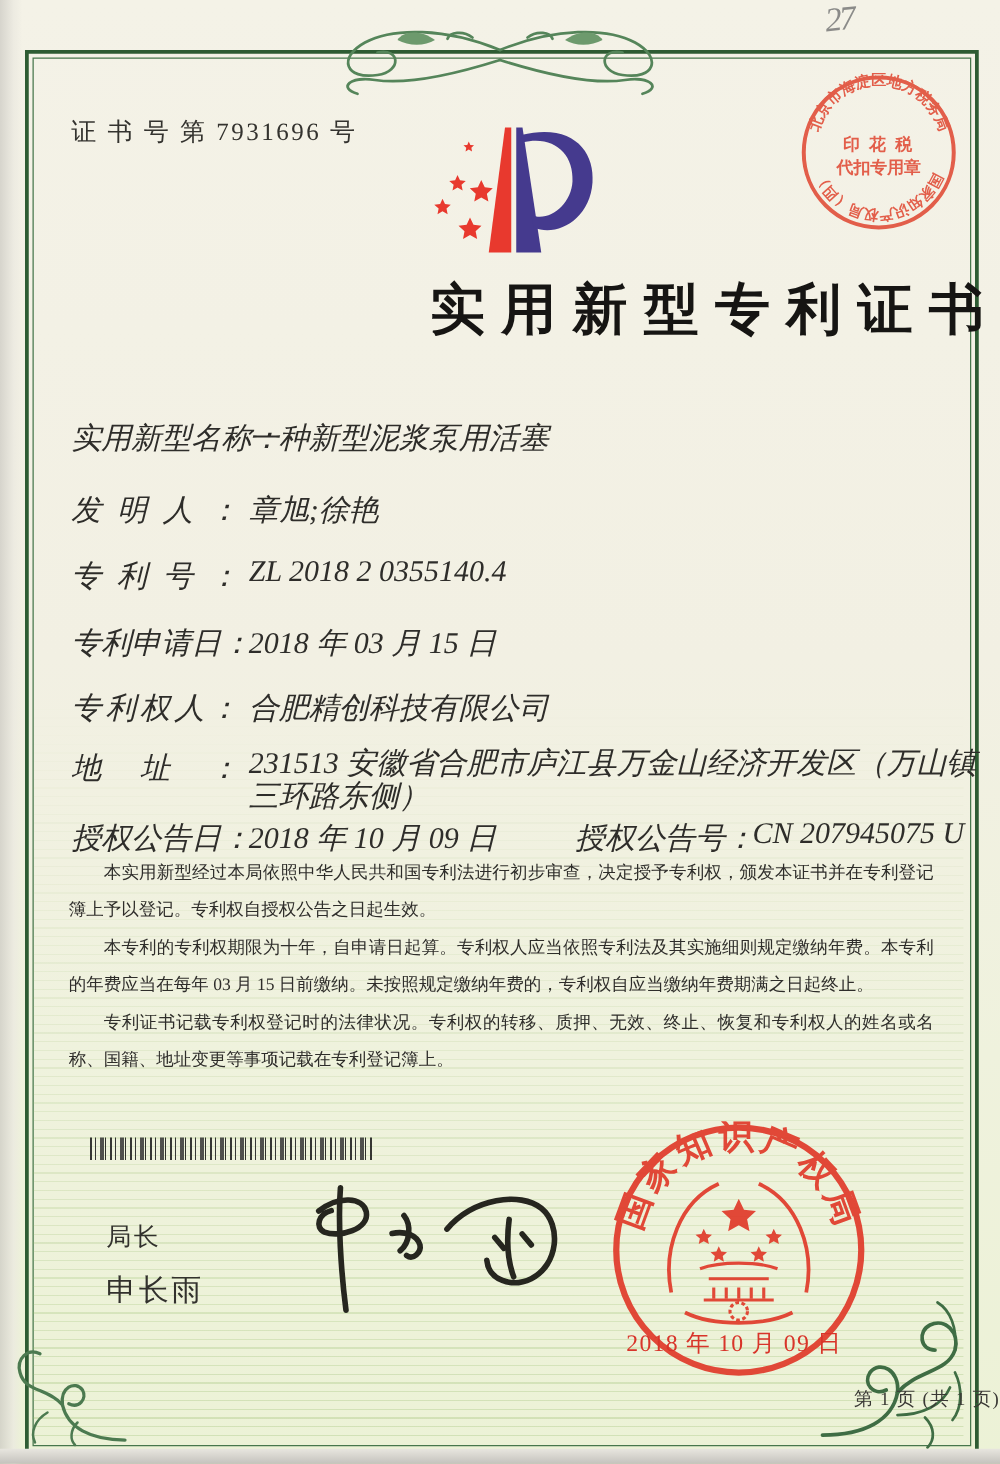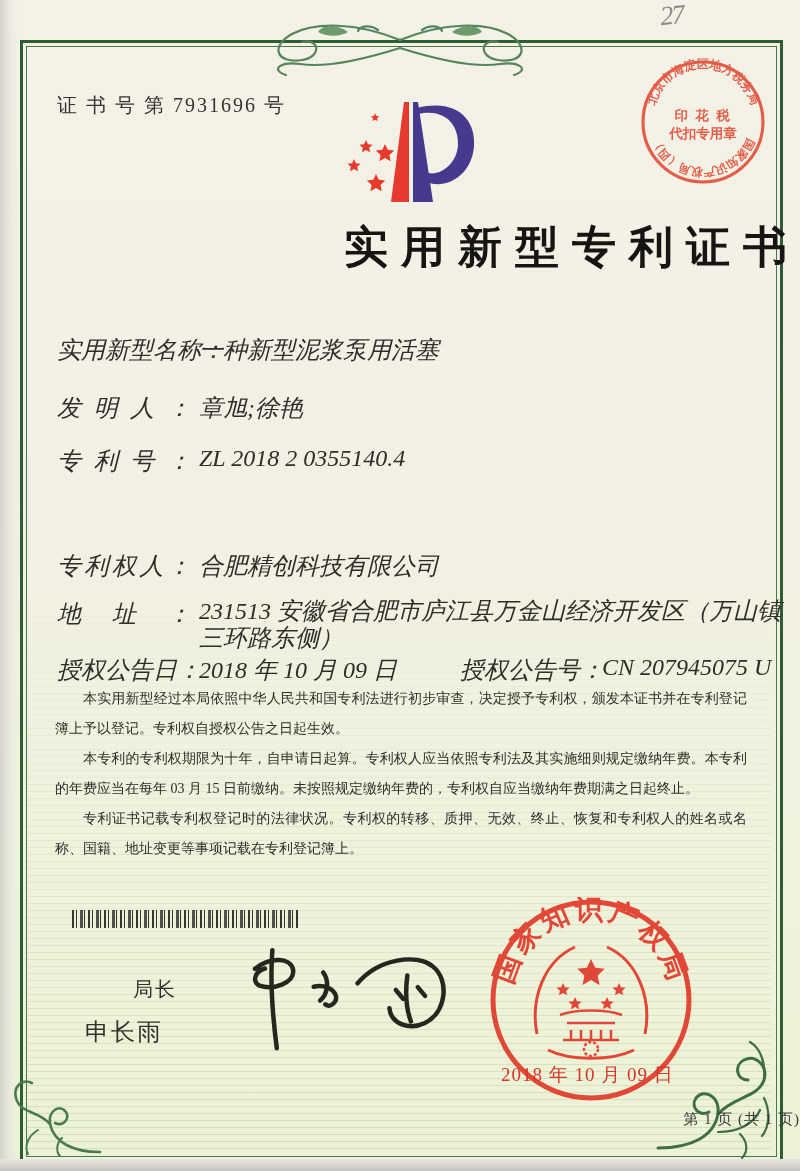--- a/index.html
+++ b/index.html
@@ -26,21 +26,21 @@
   .field-row{position:absolute;left:57px;font-size:24px;color:#2e2d2a;white-space:nowrap;font-style:italic;}
   .label{display:inline-block;width:134px;text-align:justify;text-align-last:justify;vertical-align:top;}
   .value{margin-left:8px;}
   .value.multiline{display:inline-block;white-space:pre-line;line-height:27px;vertical-align:top;}
   .body-text{position:absolute;left:55px;top:684px;width:692px;font-size:14px;line-height:30px;
         color:#2e2d2a;text-align:justify;}
   .body-text p{margin:0;text-indent:2em;}
   .barcode{position:absolute;left:72px;top:910px;width:226px;height:18px;opacity:.88;
         background:repeating-linear-gradient(90deg,#1d1d1d 0 2px,transparent 2px 4px,#1d1d1d 4px 5px,
         transparent 5px 8px,#3a3a3a 8px 11px,transparent 11px 12px,#141414 12px 13px,transparent 13px 16px);}
-  .sign-title{position:absolute;left:85px;top:976px;font-size:20px;color:#32312d;letter-spacing:2px;margin-left:48px;}
+  .sign-title{position:absolute;left:85px;top:976px;font-size:20px;color:#32312d;letter-spacing:2px;}
   .sign-name{position:absolute;left:85px;top:1016px;font-size:24px;color:#32312d;letter-spacing:2px;}
   .signature{position:absolute;left:212px;top:942px;transform:rotate(-2deg);}
   .seal{position:absolute;left:488px;top:897px;opacity:.92;}
   .seal-date{position:absolute;left:501px;top:1062px;font-size:19px;color:#d8352a;letter-spacing:1px;white-space:nowrap;}
   .footer{position:absolute;left:0;top:1110px;width:100%;text-align:right;font-size:15px;color:#3a3935;letter-spacing:1px;}
   .ornament-top{position:absolute;left:228px;top:18px;}
   .ornament-br{position:absolute;left:652px;top:1038px;}
   .ornament-bl{position:absolute;left:8px;top:1070px;}
   svg text{font-family:"Liberation Serif","DejaVu Serif",serif;}
 </style>
@@ -102,20 +102,23 @@
   <div class="title">实用新型专利证书</div>
 
   <div class="field-row" style="top:334px">
     <span class="label">实用新型名称：</span><span class="value">一种新型泥浆泵用活塞</span>
   </div>
   <div class="field-row" style="top:392px">
     <span class="label">发明人：</span><span class="value">章旭;徐艳</span>
   </div>
   <div class="field-row" style="top:445px">
     <span class="label">专利号：</span><span class="value">ZL 2018 2 0355140.4</span>
+  </div>
+  <div class="field-row" style="top:498px">
+    <span class="label">专利申请日：</span><span class="value">2018 年 03 月 15 日</span>
   </div>
   <div class="field-row" style="top:550px">
     <span class="label">专利权人：</span><span class="value">合肥精创科技有限公司</span>
   </div>
   <div class="field-row" style="top:598px">
     <span class="label">地址：</span><span class="value multiline">231513 安徽省合肥市庐江县万金山经济开发区（万山镇
 三环路东侧）</span>
   </div>
   <div class="field-row" style="top:654px">
     <span class="label">授权公告日：</span><span class="value">2018 年 10 月 09 日</span>

